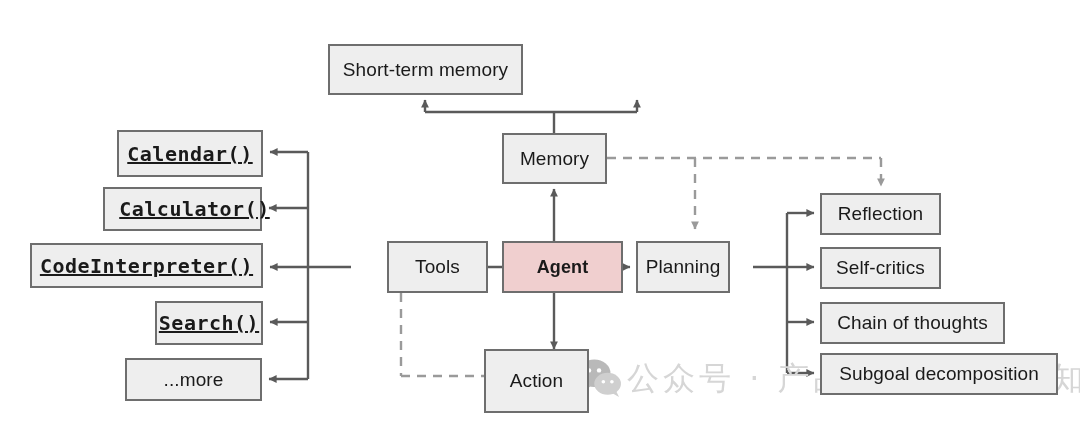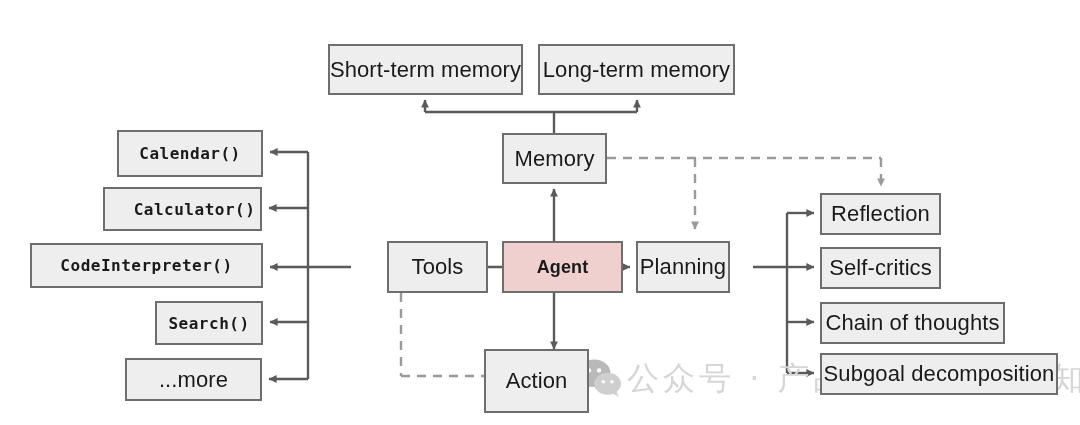--- a/index.html
+++ b/index.html
@@ -25,30 +25,31 @@
   }
   .node {
     position: absolute;
     box-sizing: border-box;
     border: 2px solid #6e6e6e;
     background: #eeeeee;
     display: flex;
     align-items: center;
     justify-content: center;
     color: #1a1a1a;
-    font-size: 22px;
+    font-size: 19px;
     letter-spacing: 0.1px;
     white-space: nowrap;
     z-index: 3;
   }
   .node.mono {
     font-family: "DejaVu Sans Mono", "Liberation Mono", monospace;
     font-weight: bold;
-    font-size: 16px;
+    font-size: 20px;
     letter-spacing: 0.5px;
+    text-decoration: underline;
   }
   .node.accent {
     background: #f0cfcf;
     font-weight: bold;
     font-size: 18px;
   }
   .watermark {
     position: absolute;
     z-index: 2;
     color: #d6d6d6;
@@ -130,21 +131,20 @@
     <circle cx="23" cy="13" r="2.3" fill="#ffffff"></circle>
     <ellipse cx="32" cy="27" rx="14" ry="11.5" fill="#cfcfcf"></ellipse>
     <path d="M41,35 L44,41 L37,37 z" fill="#cfcfcf"></path>
     <circle cx="27.5" cy="25" r="1.9" fill="#ffffff"></circle>
     <circle cx="36.5" cy="25" r="1.9" fill="#ffffff"></circle>
   </svg>
   <div class="watermark" style="left:627px; top:357px;">公众号 · 产品蝶道的AIGC知识库</div>
 
   <div class="node" style="left:328px; top:44px; width:195px; height:51px;">Short-term memory</div>
 
-  <div class="node" style="left:538px; top:44px; width:197px; height:51px;">Long-term memory</div>
 
   <div class="node" style="left:502px; top:133px; width:105px; height:51px;">Memory</div>
 
   <div class="node accent" style="left:502px; top:241px; width:121px; height:52px;">Agent</div>
 
   <div class="node" style="left:351px; top:241px; width:101px; height:52px;margin-left:36px;">Tools</div>
 
   <div class="node" style="left:636px; top:241px; width:94px; height:52px;">Planning</div>
 
   <div class="node" style="left:484px; top:349px; width:105px; height:64px;">Action</div>

